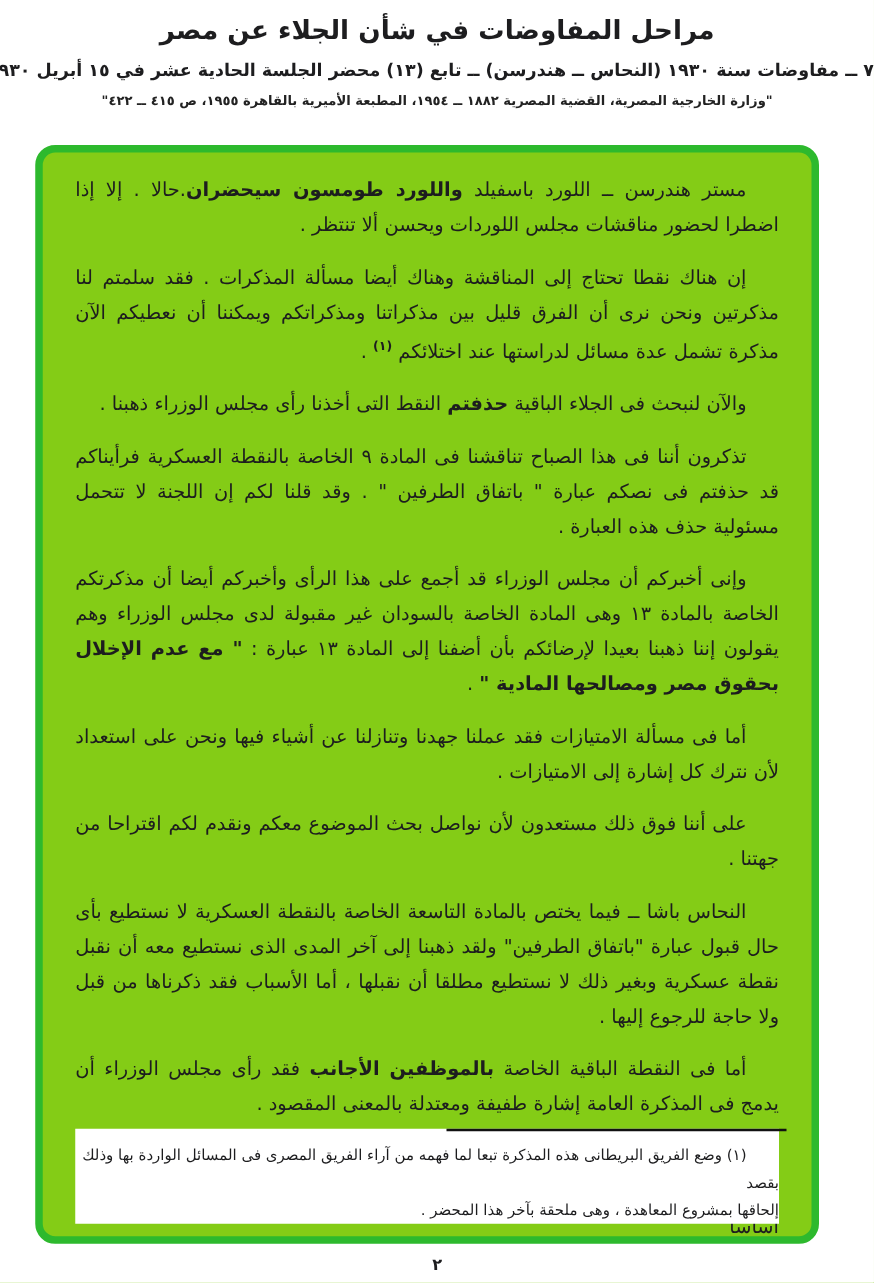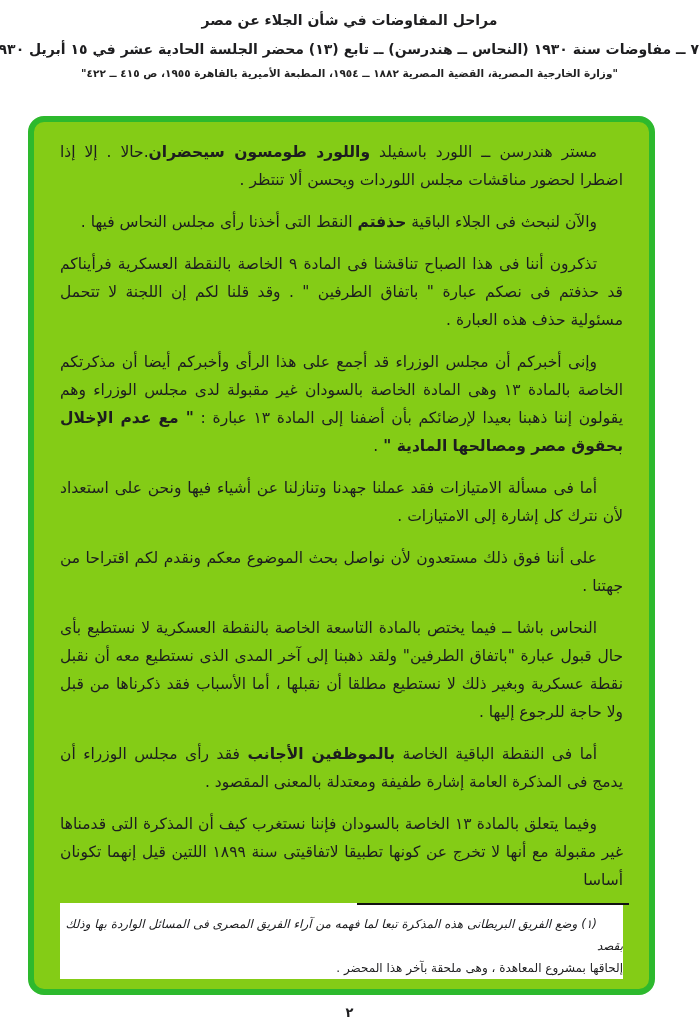--- a/index.html
+++ b/index.html
@@ -6,21 +6,21 @@
   .page{
     position:relative;
     width:699px;height:1026px;
     background:#ffffff;
     font-family:"DejaVu Sans",sans-serif;
     color:#1d1d1f;
     direction:rtl;
     overflow:hidden;
   }
   .header{position:absolute;top:12px;right:0;left:0;text-align:center;}
-  .title{font-size:14px;font-weight:bold;}
+  .title{font-size:21px;font-weight:bold;}
   .subtitle{font-size:14px;font-weight:bold;margin-top:13px;white-space:nowrap;letter-spacing:-0.2px;}
   .citation{font-size:10.5px;font-weight:bold;margin-top:10px;color:#222;}
   .frame{
     position:absolute;top:116px;right:44px;
     width:627px;height:879px;box-sizing:border-box;
     border:6px solid #2db92d;border-radius:16px;
     padding:16px 26px 0 26px;
     background:#84cc16;
     overflow:hidden;
   }
@@ -28,41 +28,42 @@
     font-size:15.5px;line-height:28px;
     text-align:justify;text-align-last:right;
     margin:0 0 14px 0;
     text-indent:26px;
   }
   .b{font-weight:bold;}
   .fn-ref{font-size:10px;font-weight:bold;}
   .footnote-block{position:absolute;bottom:10px;right:26px;left:26px;background:#fff;}
   .fn-sep{border:none;border-top:2.5px solid #111;width:272px;margin:0 -6px 8px auto;}
   .footnote{font-size:12px;line-height:22px;color:#1d1d1f;}
-  .fn-line1{text-align:right;text-indent:26px;font-style:italic;}
+  .fn-line1{text-align:right;text-indent:26px;}
   .fn-line2{text-align:right;}
   .page-num{position:absolute;bottom:6px;left:0;right:0;text-align:center;font-size:13px;font-weight:bold;}
 </style>
 </head>
 <body>
 
 <div class="page">
 
   <div class="header">
     <div class="title">مراحل المفاوضات في شأن الجلاء عن مصر</div>
     <div class="subtitle">٧ ــ مفاوضات سنة ١٩٣٠ (النحاس ــ هندرسن) ــ تابع (١٣) محضر الجلسة الحادية عشر في ١٥ أبريل ١٩٣٠</div>
     <div class="citation">"وزارة الخارجية المصرية، القضية المصرية ١٨٨٢ ــ ١٩٥٤، المطبعة الأميرية بالقاهرة ١٩٥٥، ص ٤١٥ ــ ٤٢٢"</div>
   </div>
 
   <div class="frame">
 
     <p class="para"><span>مستر هندرسن ــ اللورد باسفيلد </span><span class="b">واللورد طومسون سيحضران</span><span>.حالا . إلا إذا اضطرا لحضور مناقشات مجلس اللوردات ويحسن ألا تنتظر .</span></p>
 
+    <p class="para"><span>إن هناك نقطا تحتاج إلى المناقشة وهناك أيضا مسألة المذكرات . فقد سلمتم لنا مذكرتين ونحن نرى أن الفرق قليل بين مذكراتنا ومذكراتكم ويمكننا أن نعطيكم الآن مذكرة تشمل عدة مسائل لدراستها عند اختلائكم </span><sup class="fn-ref">(١)</sup><span> .</span></p>
 
-    <p class="para"><span>والآن لنبحث فى الجلاء الباقية </span><span class="b">حذفتم</span><span> النقط التى أخذنا رأى مجلس النحاس فيها .</span></p>
+    <p class="para"><span>والآن لنبحث فى الجلاء الباقية </span><span class="b">حذفتم</span><span> النقط التى أخذنا رأى مجلس الوزراء ذهبنا .</span></p>
 
     <p class="para"><span>تذكرون أننا فى هذا الصباح تناقشنا فى المادة ٩ الخاصة بالنقطة العسكرية فرأيناكم قد حذفتم فى نصكم عبارة " باتفاق الطرفين " . وقد قلنا لكم إن اللجنة لا تتحمل مسئولية حذف هذه العبارة .</span></p>
 
     <p class="para"><span>وإنى أخبركم أن مجلس الوزراء قد أجمع على هذا الرأى وأخبركم أيضا أن مذكرتكم الخاصة بالمادة ١٣ وهى المادة الخاصة بالسودان غير مقبولة لدى مجلس الوزراء وهم يقولون إننا ذهبنا بعيدا لإرضائكم بأن أضفنا إلى المادة ١٣ عبارة : </span><span class="b">" مع عدم الإخلال بحقوق مصر ومصالحها المادية "</span><span> .</span></p>
 
     <p class="para"><span>أما فى مسألة الامتيازات فقد عملنا جهدنا وتنازلنا عن أشياء فيها ونحن على استعداد لأن نترك كل إشارة إلى الامتيازات .</span></p>
 
     <p class="para"><span>على أننا فوق ذلك مستعدون لأن نواصل بحث الموضوع معكم ونقدم لكم اقتراحا من جهتنا .</span></p>
 
     <p class="para"><span>النحاس باشا ــ فيما يختص بالمادة التاسعة الخاصة بالنقطة العسكرية لا نستطيع بأى حال قبول عبارة "باتفاق الطرفين" ولقد ذهبنا إلى آخر المدى الذى نستطيع معه أن نقبل نقطة عسكرية وبغير ذلك لا نستطيع مطلقا أن نقبلها ، أما الأسباب فقد ذكرناها من قبل ولا حاجة للرجوع إليها .</span></p>

